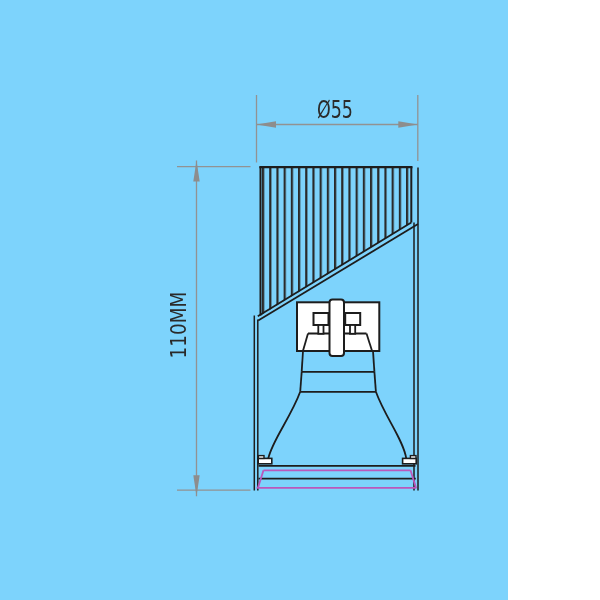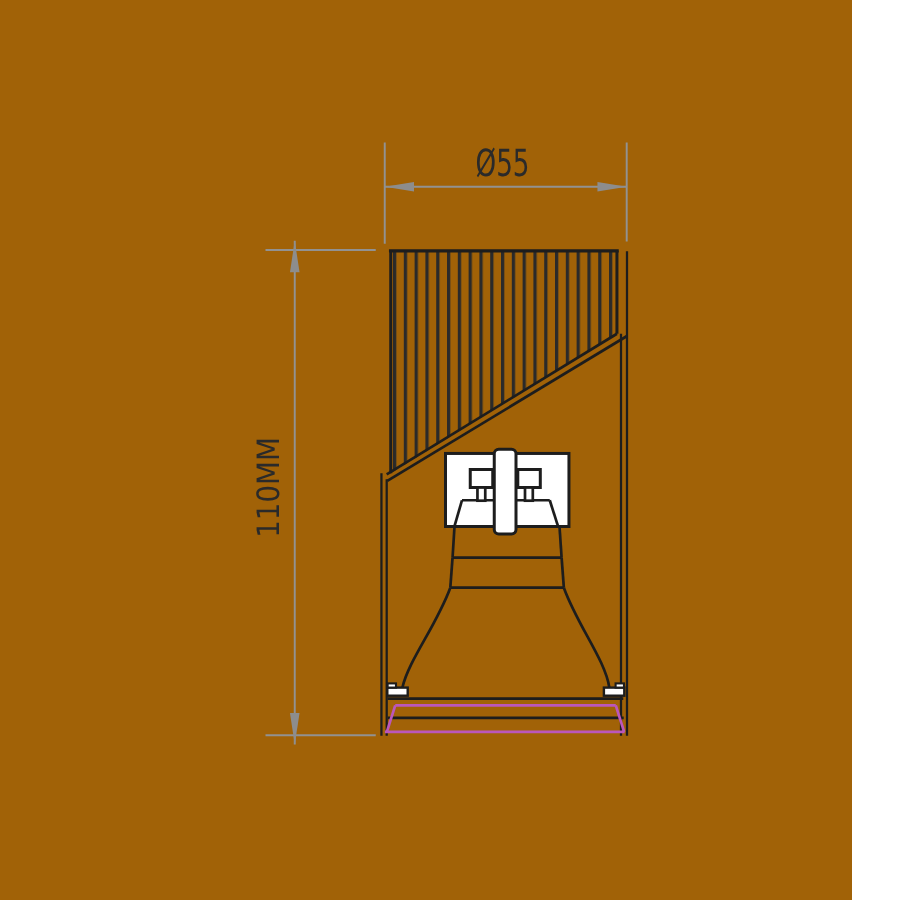--- a/index.html
+++ b/index.html
@@ -1,16 +1,16 @@
 <!DOCTYPE html>
 <html><head>
 <meta charset="utf-8">
 <style>
   html,body{margin:0;padding:0;background:#ffffff;}
-  .stage{position:relative;width:568px;height:600px;background:#a16207;overflow:hidden;
+  .stage{position:relative;width:508px;height:600px;background:#7dd3fc;overflow:hidden;
          font-family:"DejaVu Sans","Liberation Sans",sans-serif;}
   svg{display:block;}
   .dim-text{fill:#2a2a2a;font-family:"DejaVu Sans","Liberation Sans",sans-serif;}
   .dim-line{stroke:#929292;stroke-width:1.3;fill:none;}
   .dim-arrow{fill:#8d8d8d;stroke:none;}
   .blk{stroke:#1d1d1d;fill:none;}
   .blk-fill-white{stroke:#1d1d1d;fill:#ffffff;}
 </style>
 </head>
 <body>

